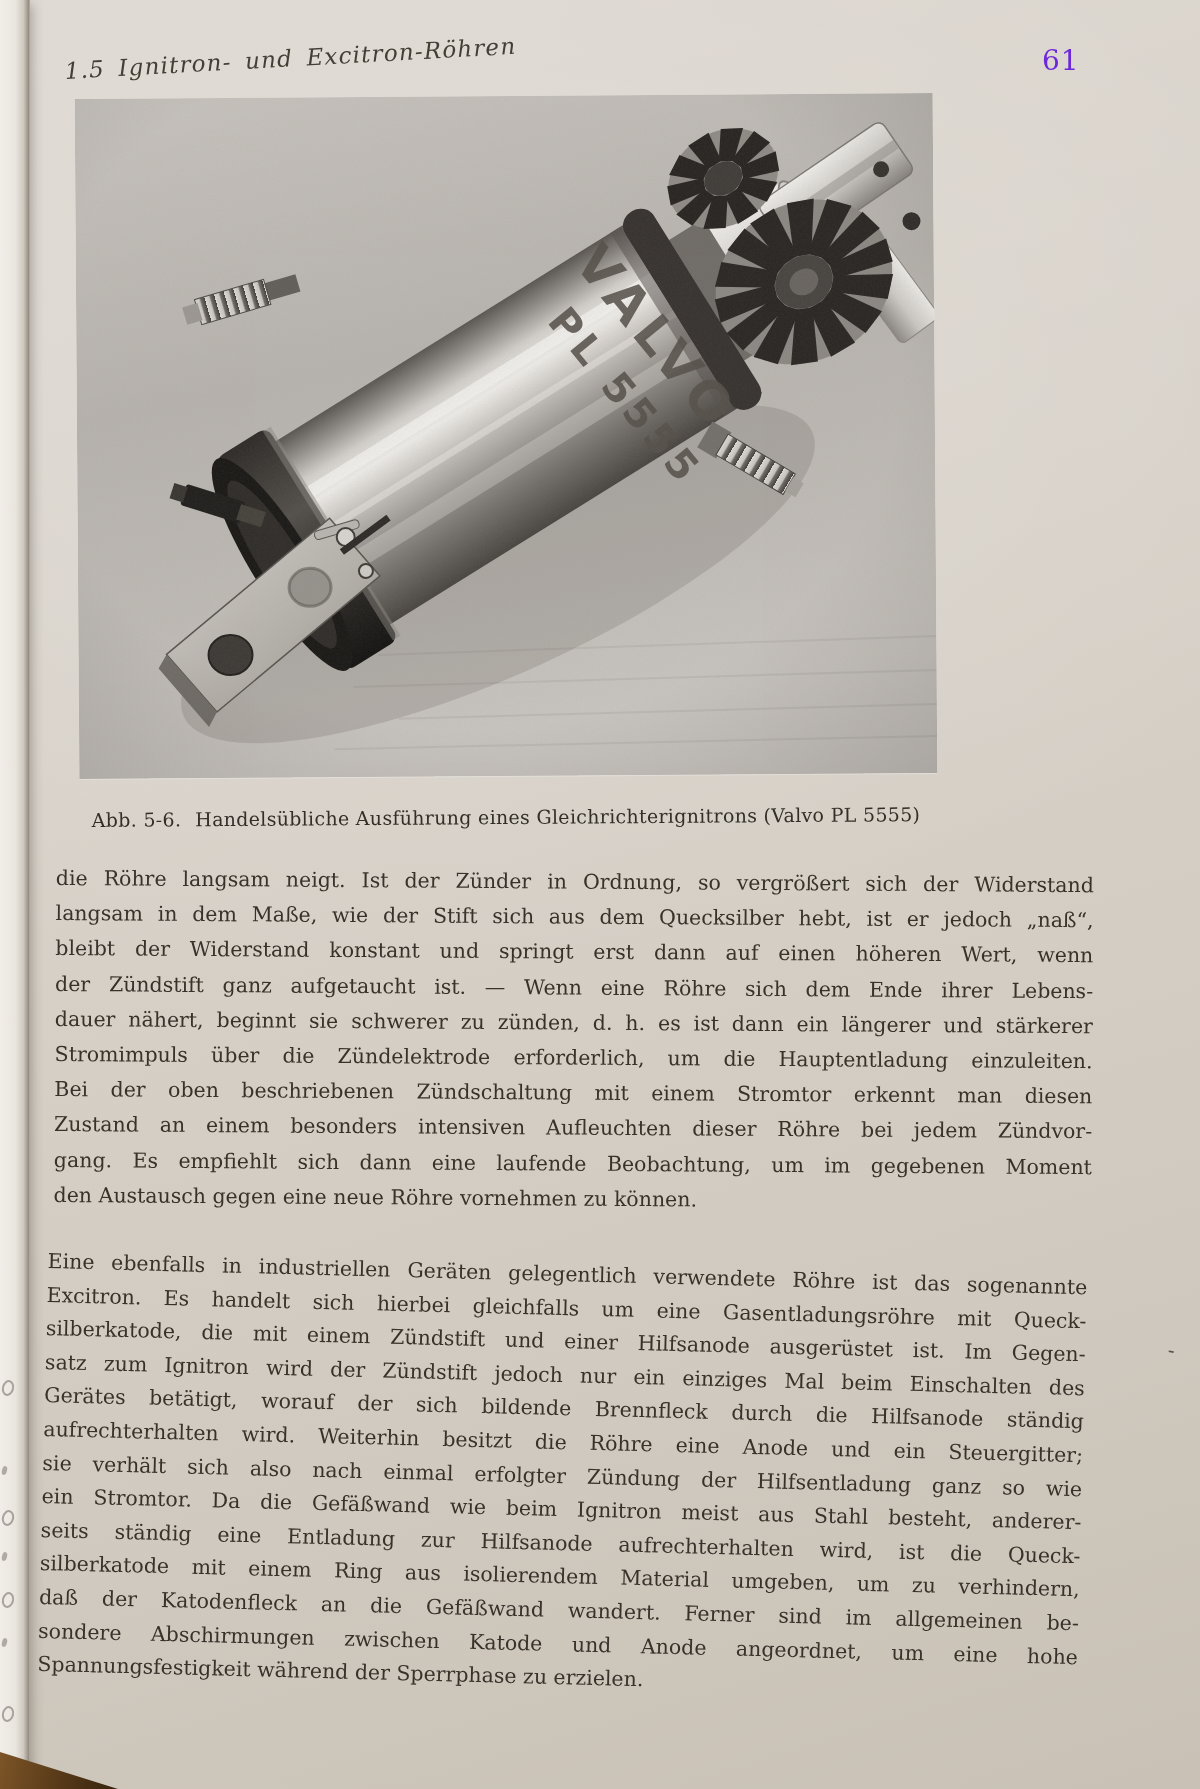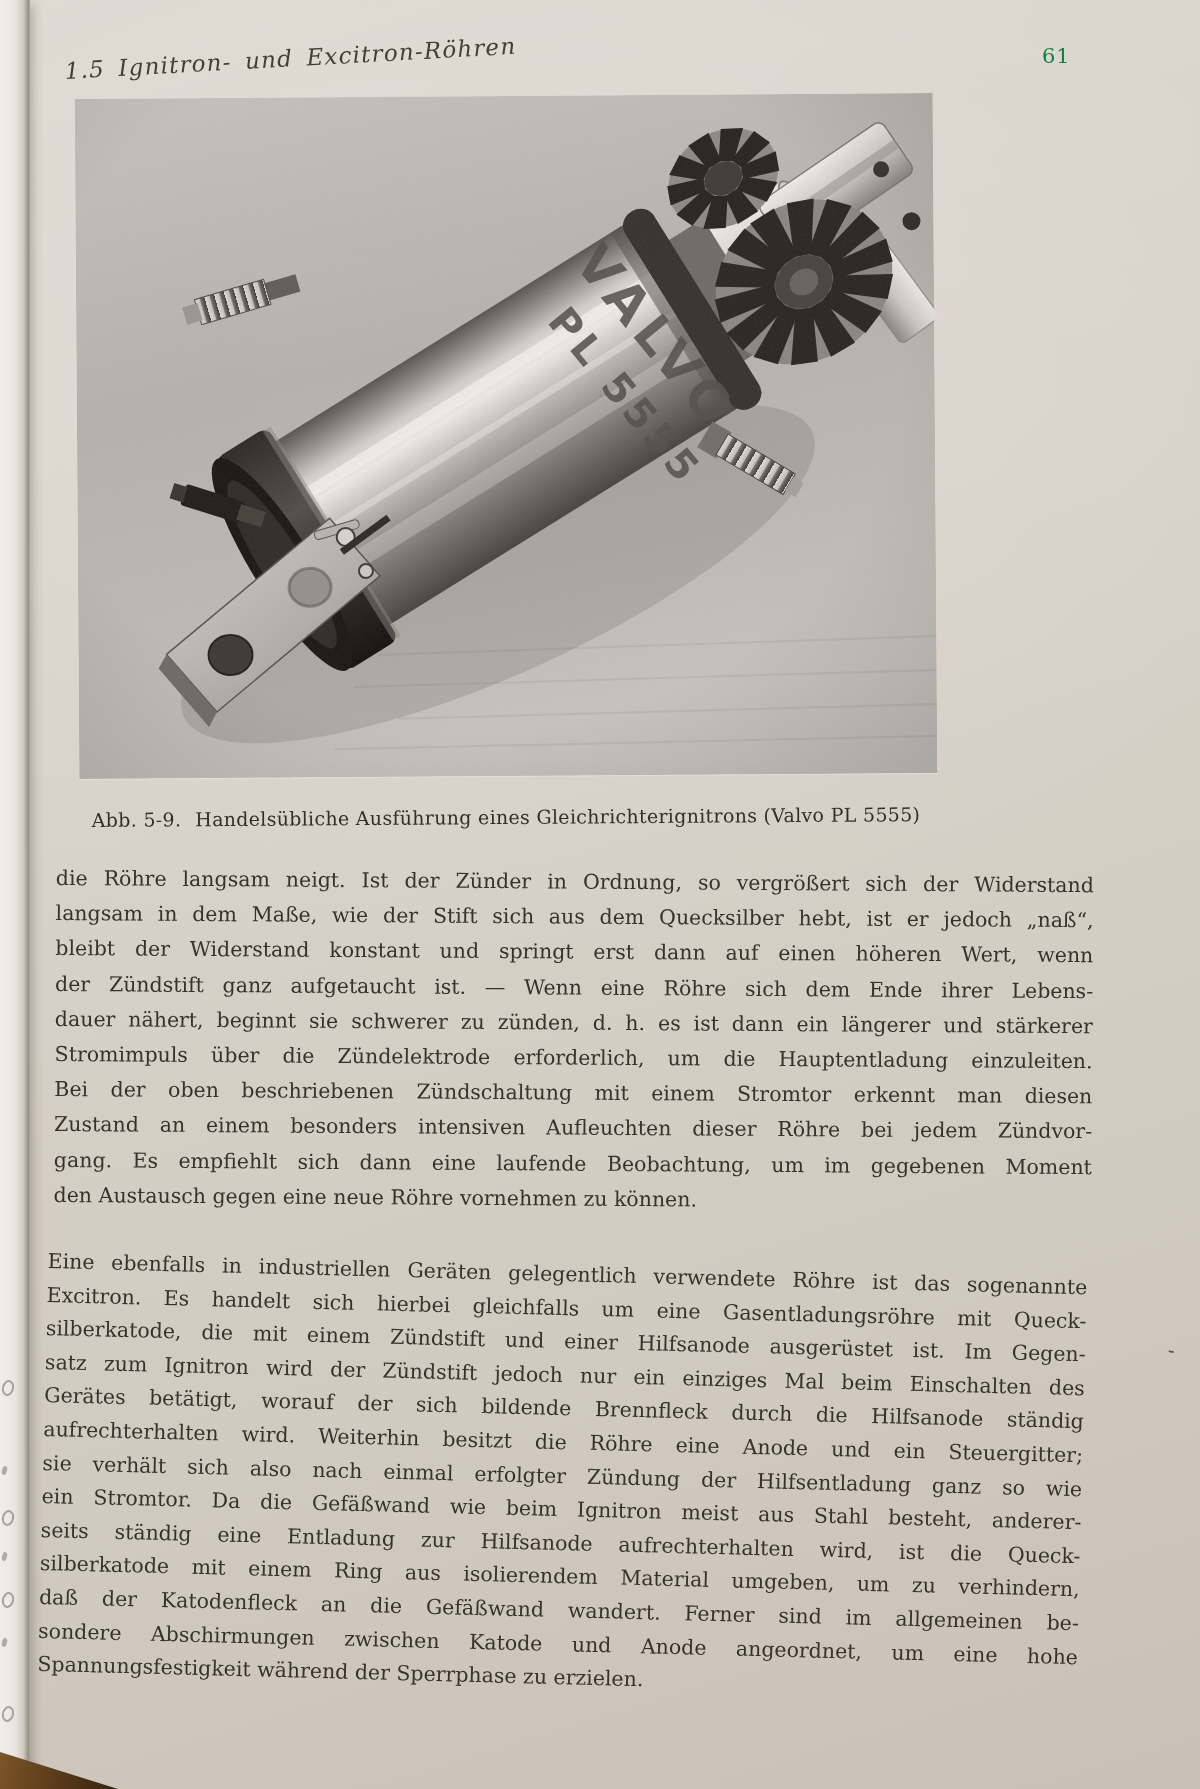--- a/index.html
+++ b/index.html
@@ -23,21 +23,21 @@
   .table-corner{
     position:absolute;left:0;bottom:0;width:118px;height:37px;
     background:linear-gradient(100deg,#7c5427 0%,#553818 55%,#35220d 100%);
     clip-path:polygon(0 0, 100% 100%, 0 100%);
   }
   .running-head{
     position:absolute;left:64px;top:58px;font-style:italic;font-size:23px;
     letter-spacing:1.2px;word-spacing:5px;color:#443e35;
     transform:rotate(-3.2deg);transform-origin:left top;white-space:nowrap;
   }
-  .page-num{position:absolute;left:1042px;top:44px;font-size:21px;color:#15803d;letter-spacing:1px;}
+  .page-num{position:absolute;left:1042px;top:44px;font-size:28px;color:#6d28d9;letter-spacing:1px;}
   .photo{
     position:absolute;left:77px;top:96px;width:858px;height:680px;margin:0;
     transform:rotate(-0.4deg);transform-origin:center;
     box-shadow:0 1px 0 rgba(255,255,255,.25);
   }
   .caption{
     position:absolute;left:77px;top:806px;width:858px;text-align:center;
     font-size:19px;letter-spacing:.3px;color:#332e27;
     transform:rotate(-0.4deg);white-space:nowrap;
   }
@@ -230,21 +230,21 @@
     <circle cx="288" cy="474" r="7" fill="#cfccc7" stroke="#3c3935" stroke-width="2"></circle>
     <rect x="262" y="452" width="58" height="7" transform="rotate(-36 262 452)" fill="#2a2724"></rect>
   </g>
 
   <rect width="858" height="680" fill="url(#vig)"></rect>
   <rect width="858" height="680" filter="url(#grain)" opacity="0.28"></rect>
 </svg>
 </figure>
 
 <div class="caption">
-  <span>Abb. 5-9.</span><span class="cap-gap"></span><span>Handelsübliche Ausführung eines Gleichrichterignitrons (Valvo PL 5555)</span>
+  <span>Abb. 5-6.</span><span class="cap-gap"></span><span>Handelsübliche Ausführung eines Gleichrichterignitrons (Valvo PL 5555)</span>
 </div>
 
 <div class="para p1">
   <span class="bl">die Röhre langsam neigt. Ist der Zünder in Ordnung, so vergrößert sich der Widerstand</span>
   <span class="bl">langsam in dem Maße, wie der Stift sich aus dem Quecksilber hebt, ist er jedoch „naß“,</span>
   <span class="bl">bleibt der Widerstand konstant und springt erst dann auf einen höheren Wert, wenn</span>
   <span class="bl">der Zündstift ganz aufgetaucht ist. — Wenn eine Röhre sich dem Ende ihrer Lebens-</span>
   <span class="bl">dauer nähert, beginnt sie schwerer zu zünden, d. h. es ist dann ein längerer und stärkerer</span>
   <span class="bl">Stromimpuls über die Zündelektrode erforderlich, um die Hauptentladung einzuleiten.</span>
   <span class="bl">Bei der oben beschriebenen Zündschaltung mit einem Stromtor erkennt man diesen</span>

